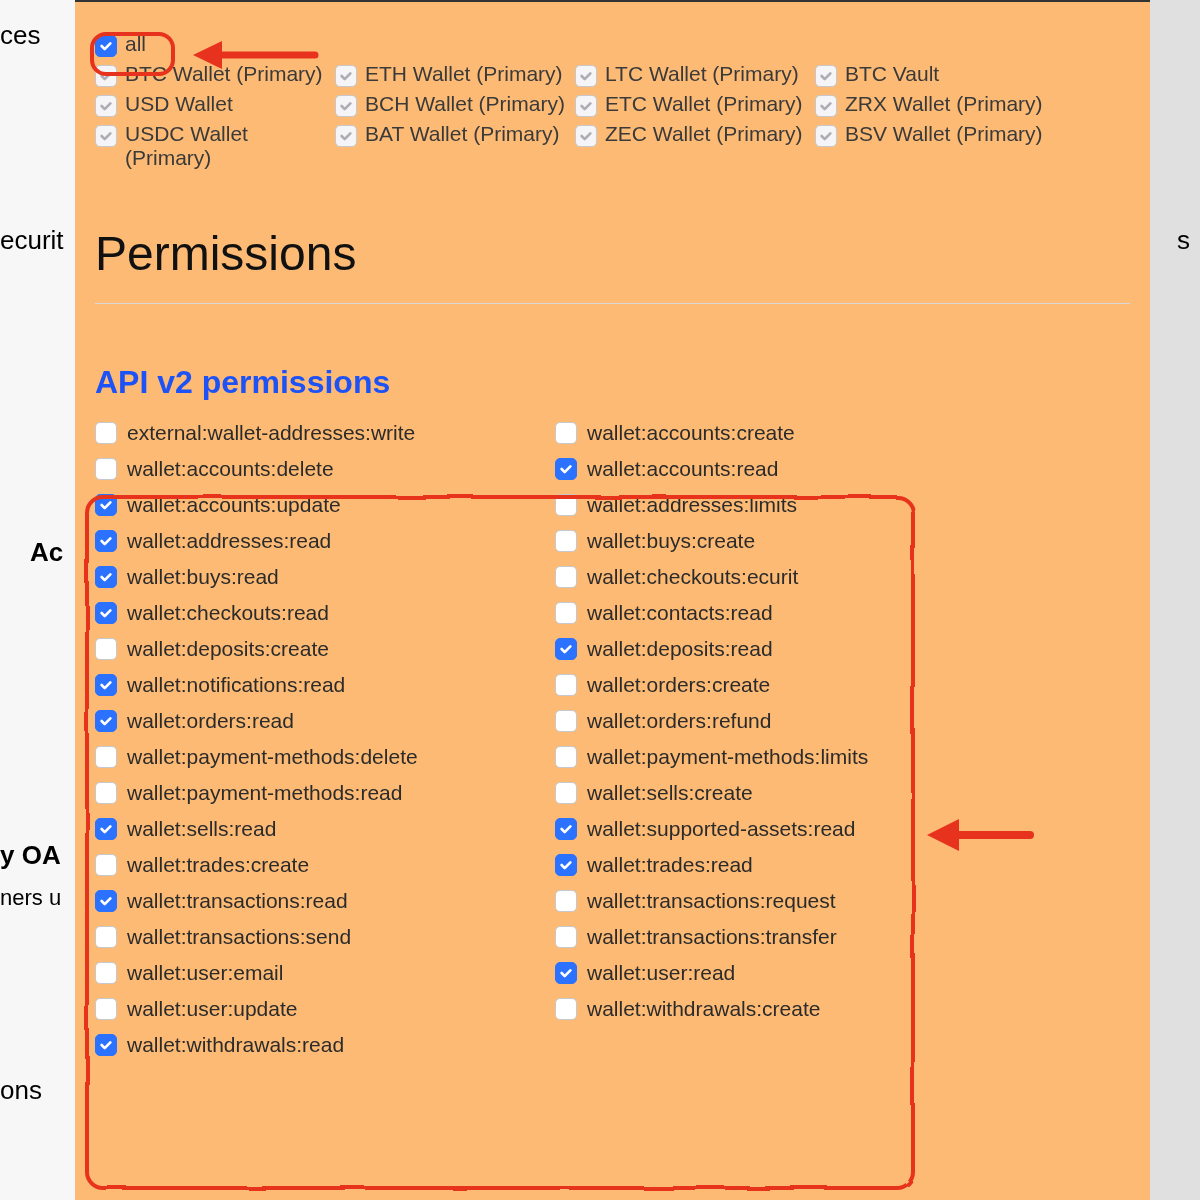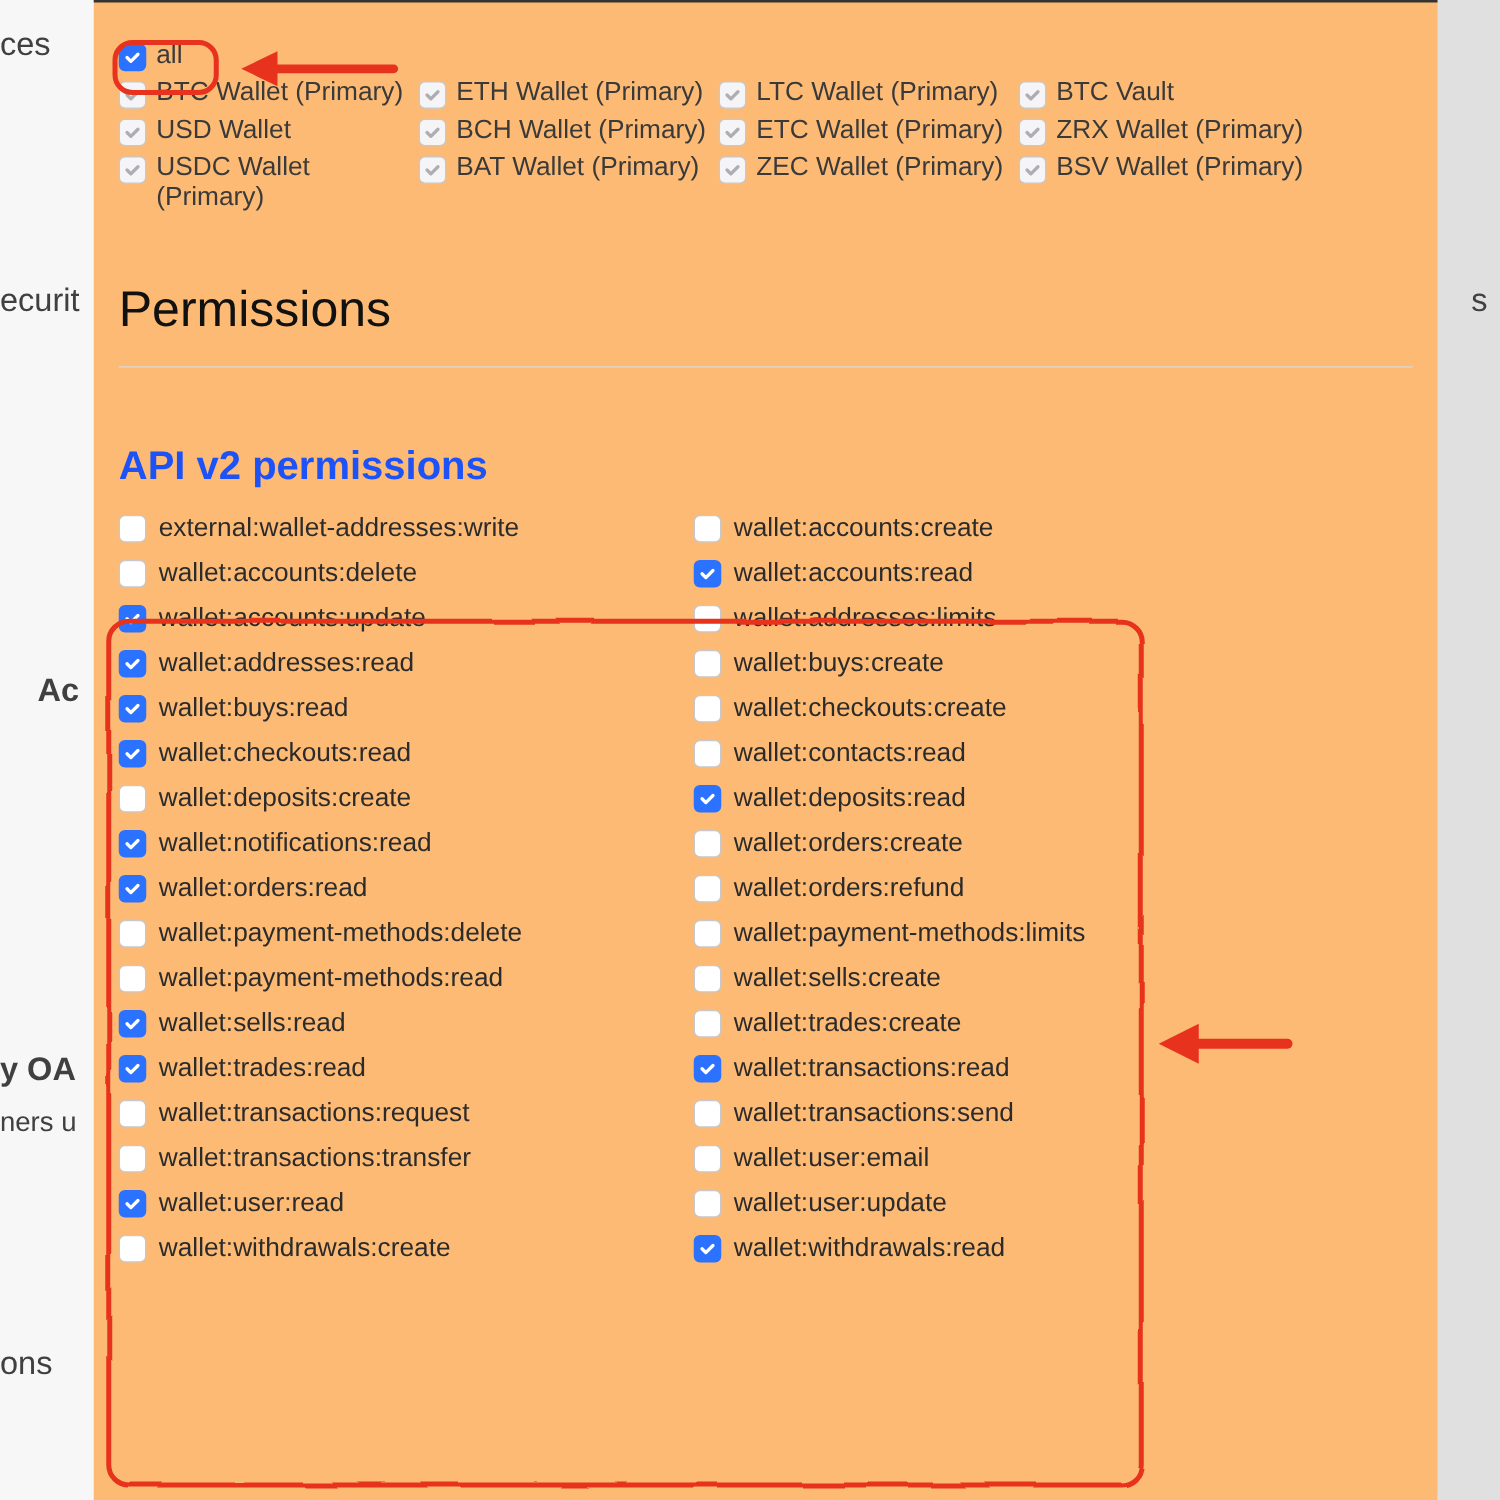--- a/index.html
+++ b/index.html
@@ -12,21 +12,21 @@
   }
   .bg-left {
     position: absolute;
     left: 0; top: 0; bottom: 0;
     width: 80px;
     background: #f7f7f7;
     border-right: 1px solid #d0d0d0;
   }
   .bg-text {
     position: absolute;
-    color: #404040;
+    color: #000000;
     font-size: 26px;
     font-weight: 500;
   }
   .modal {
     position: absolute;
     top: 0;
     left: 75px;
     right: 50px;
     bottom: 0;
     background: #fdba74;
@@ -86,21 +86,21 @@
     border-radius: 18px;
     pointer-events: none;
     filter: url(#rough);
   }
   .arrow {
     position: absolute;
     pointer-events: none;
   }
 
   h2.perm-title {
-    font-size: 40px;
+    font-size: 48px;
     font-weight: 400;
     color: #111;
     margin-top: 50px;
     margin-bottom: 22px;
   }
   hr.divider {
     border: none;
     border-top: 1px solid #d9d9d9;
     margin-bottom: 60px;
   }
@@ -310,21 +310,21 @@
       <div class="perm-item">
         <span class="chk blue">
           <svg viewBox="0 0 16 16" fill="none" stroke-width="3" stroke-linecap="round" stroke-linejoin="round">
             <polyline points="3 8 6.5 11.5 13 5"></polyline>
           </svg>
         </span>
         <span>wallet:buys:read</span>
       </div>
       <div class="perm-item">
         <span class="chk empty"></span>
-        <span>wallet:checkouts:create</span>
+        <span>wallet:checkouts:ecurit</span>
       </div>
       <div class="perm-item">
         <span class="chk blue">
           <svg viewBox="0 0 16 16" fill="none" stroke-width="3" stroke-linecap="round" stroke-linejoin="round">
             <polyline points="3 8 6.5 11.5 13 5"></polyline>
           </svg>
         </span>
         <span>wallet:checkouts:read</span>
       </div>
       <div class="perm-item">
@@ -383,20 +383,28 @@
         <span class="chk empty"></span>
         <span>wallet:sells:create</span>
       </div>
       <div class="perm-item">
         <span class="chk blue">
           <svg viewBox="0 0 16 16" fill="none" stroke-width="3" stroke-linecap="round" stroke-linejoin="round">
             <polyline points="3 8 6.5 11.5 13 5"></polyline>
           </svg>
         </span>
         <span>wallet:sells:read</span>
+      </div>
+      <div class="perm-item">
+        <span class="chk blue">
+          <svg viewBox="0 0 16 16" fill="none" stroke-width="3" stroke-linecap="round" stroke-linejoin="round">
+            <polyline points="3 8 6.5 11.5 13 5"></polyline>
+          </svg>
+        </span>
+        <span>wallet:supported-assets:read</span>
       </div>
       <div class="perm-item">
         <span class="chk empty"></span>
         <span>wallet:trades:create</span>
       </div>
       <div class="perm-item">
         <span class="chk blue">
           <svg viewBox="0 0 16 16" fill="none" stroke-width="3" stroke-linecap="round" stroke-linejoin="round">
             <polyline points="3 8 6.5 11.5 13 5"></polyline>
           </svg>

